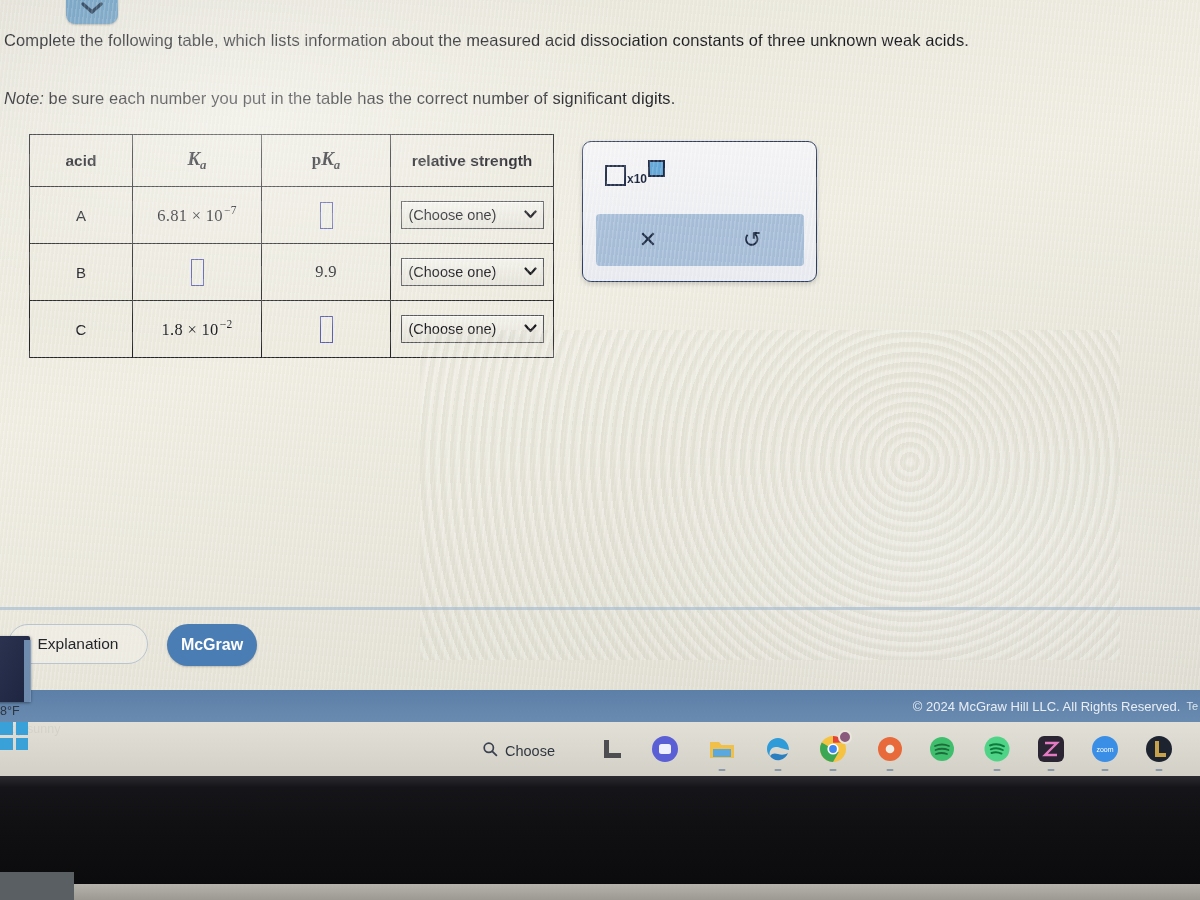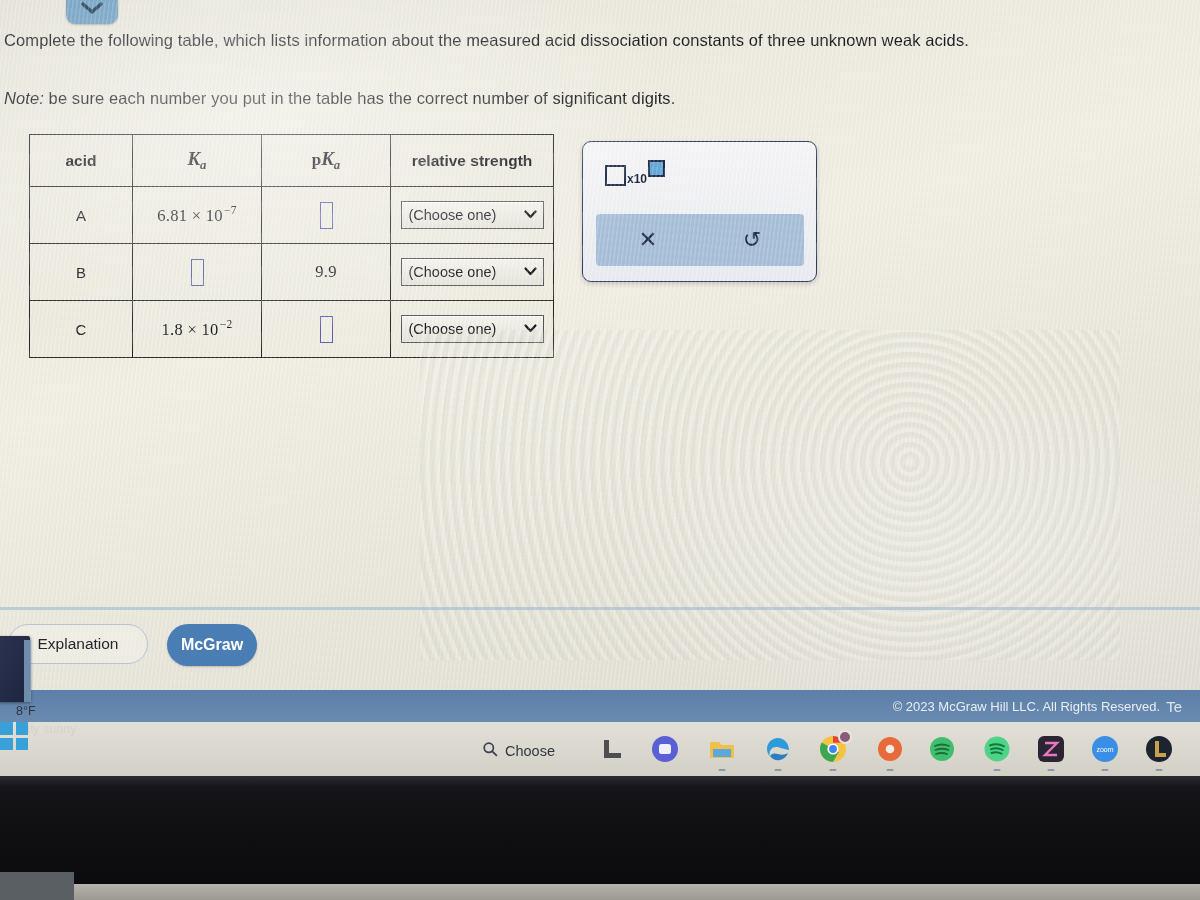--- a/index.html
+++ b/index.html
@@ -215,25 +215,25 @@
   
   #footer {
     position: absolute; left: 0; top: 690px; width: 1200px; height: 32px;
     background: linear-gradient(180deg,#5c7fa8,#6a8bb0);
     display: flex; align-items: center; justify-content: flex-end;
   }
   #copyright {
     font-size: 13px; color: #e9eef5; white-space: nowrap;
     margin-right: 6px;
   }
-  #footer-extra { font-size: 15px; color: #dde6ef; margin-right: 18px; }
+  #footer-extra { font-size: 11px; color: #dde6ef; margin-right: 2px; }
 
   
   #weather {
-    position: absolute; left: 16px; top: 702px;
+    position: absolute; left: 0; top: 702px;
     font-size: 12.5px; color: #2e3540; line-height: 1.45;
   }
   #weather .cond { color: #434b58; }
 
   
   #taskbar {
     position: absolute; left: 0; top: 722px; width: 1200px; height: 54px;
     background: linear-gradient(180deg, rgba(226,224,214,.92), rgba(208,206,197,.92));
   }
   .tb-icon {
@@ -401,21 +401,21 @@
       <div class="moire2"></div>
       <div class="glare"></div>
 
       <div id="separator-line"></div>
       <div id="button-bar">
         <div id="explanation-btn">Explanation</div>
         <div id="check-btn">McGraw</div>
       </div>
 
       <div id="footer">
-        <span id="copyright">© 2023 McGraw Hill LLC. All Rights Reserved.</span>
+        <span id="copyright">© 2024 McGraw Hill LLC. All Rights Reserved.</span>
         <span id="footer-extra">Te</span>
       </div>
     </div>
 
     <div id="weather">
       <div>8°F</div>
       <div class="cond">artly sunny</div>
     </div>
 
     <div id="taskbar">

